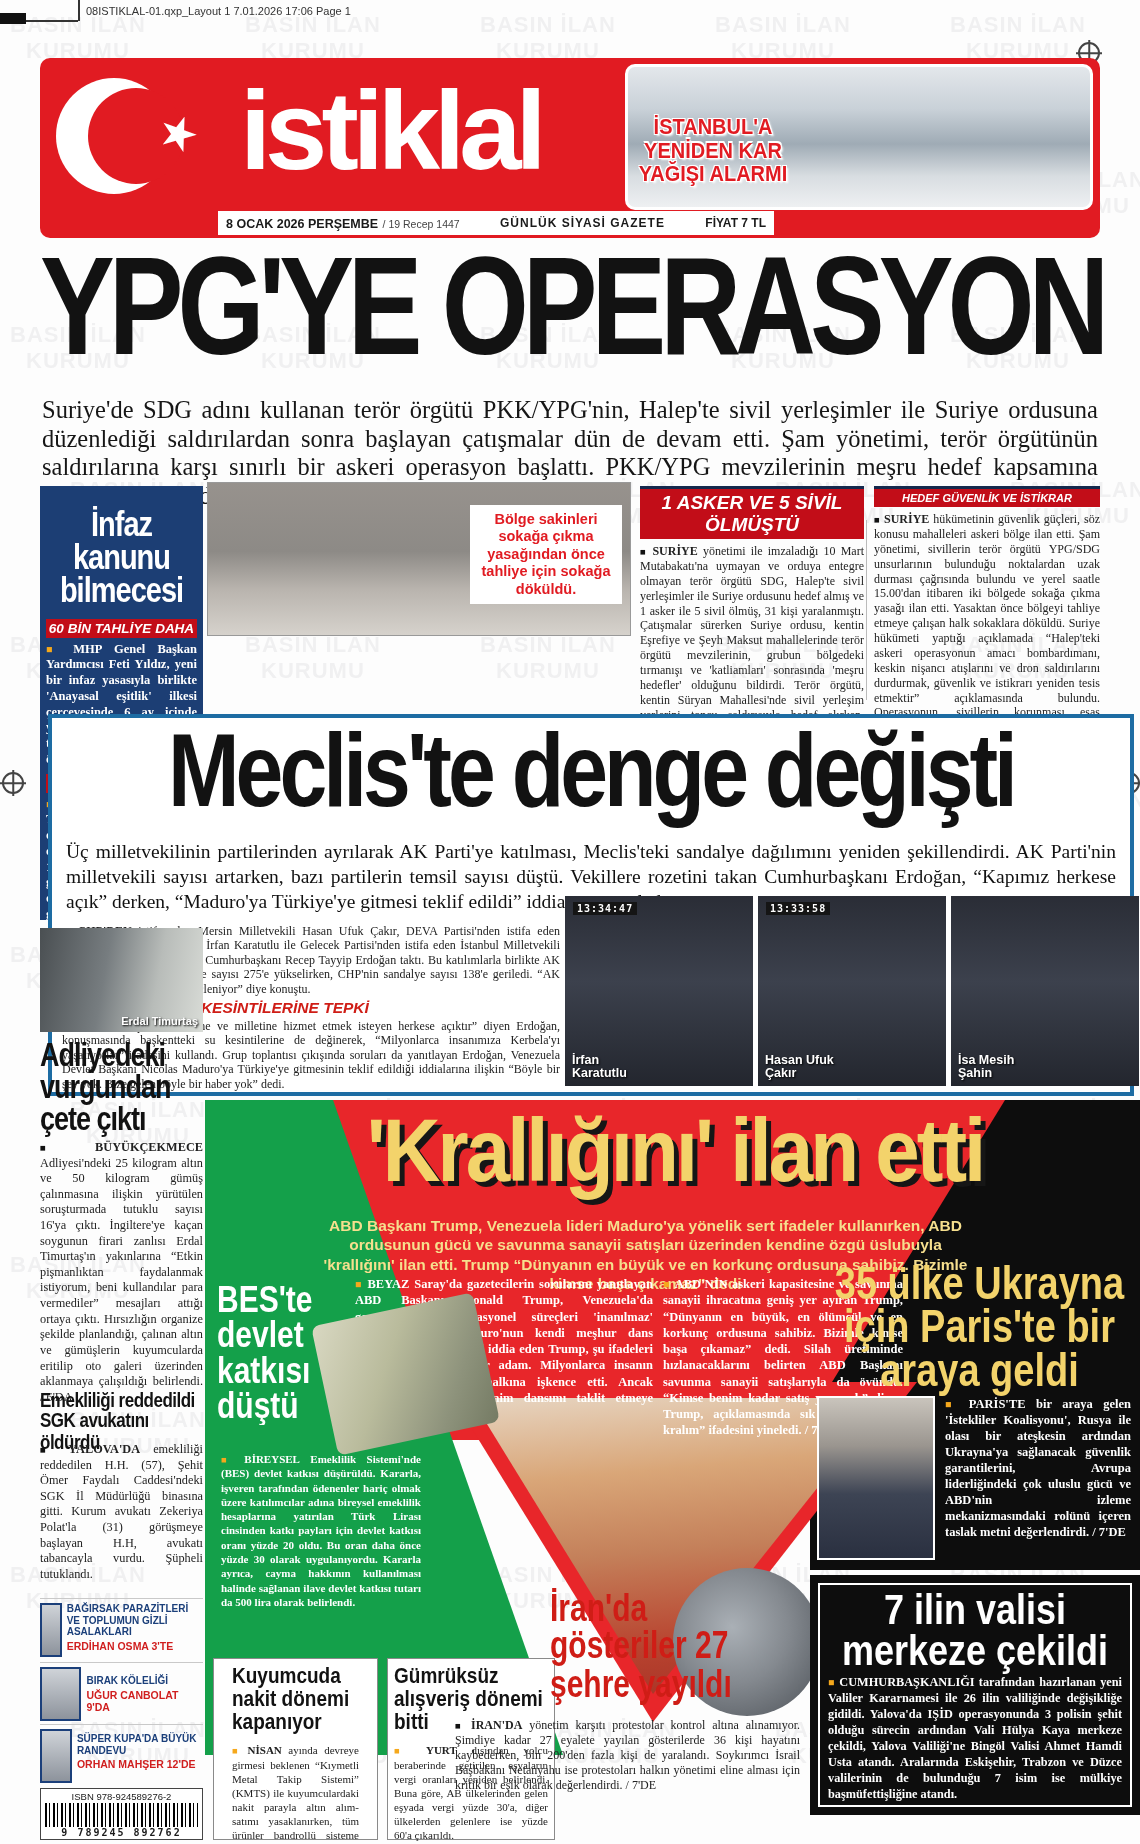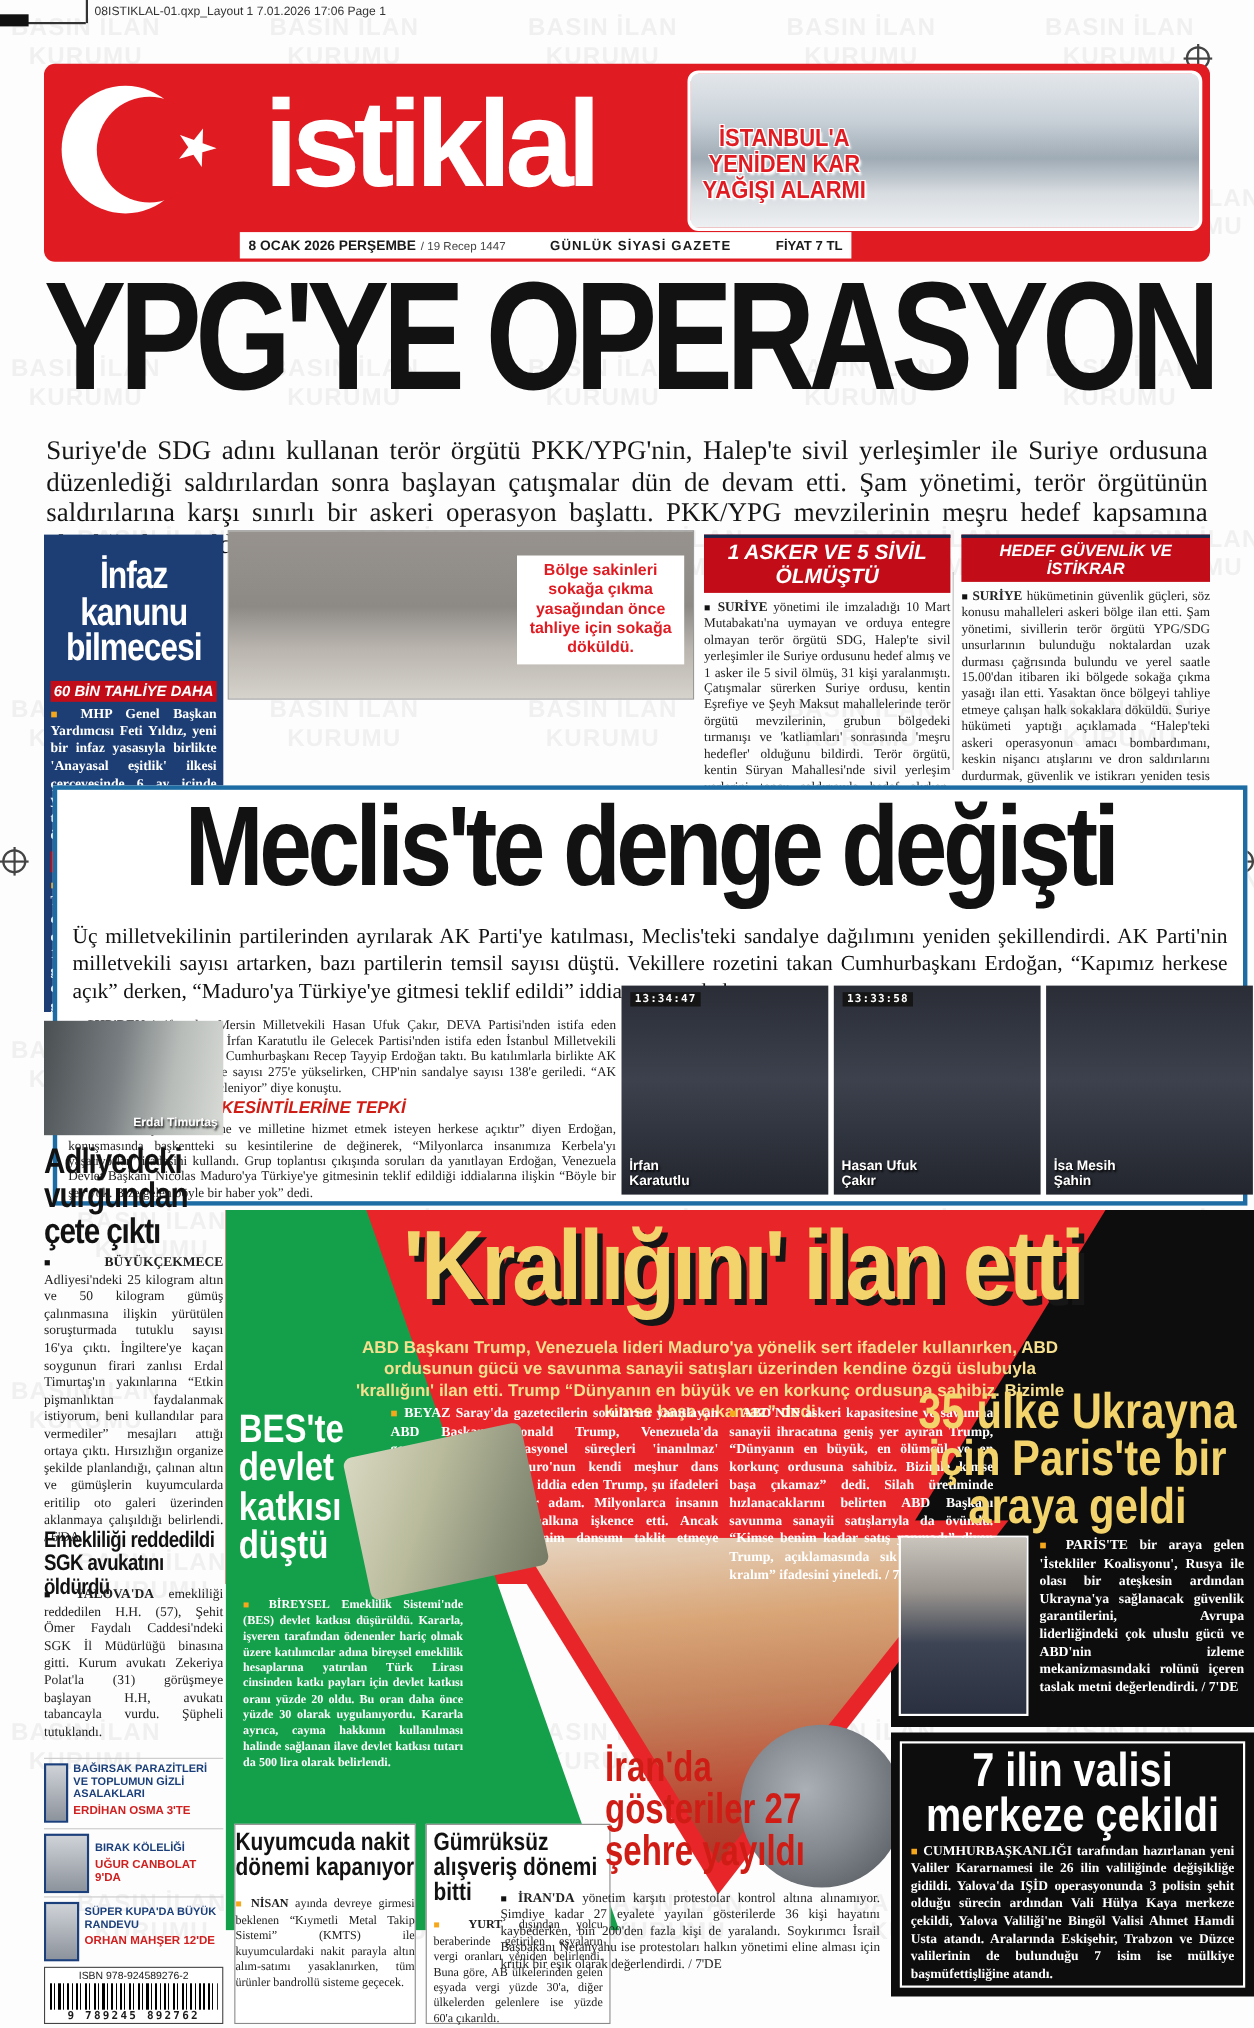--- a/index.html
+++ b/index.html
@@ -220,21 +220,21 @@
         <div style="color:#e11b22;font-weight:800;font-size:14.5px;line-height:1.2;text-align:center">Bölge sakinleri sokağa çıkma yasağından önce tahliye için sokağa döküldü.</div>
       </div>
     </div>
 
     <div class="abs" style="left:640px;top:486px;width:224px">
       <div class="kicker-bar" style="font-size:19px;padding:3px 0">1 ASKER VE 5 SİVİL ÖLMÜŞTÜ</div>
       <div class="lb bb just" style="margin-top:5px;font-size:12px;line-height:1.24;color:#222"><b>SURİYE</b> yönetimi ile imzaladığı 10 Mart Mutabakatı'na uymayan ve orduya entegre olmayan terör örgütü SDG, Halep'te sivil yerleşimler ile Suriye ordusunu hedef almış ve 1 asker ile 5 sivil ölmüş, 31 kişi yaralanmıştı. Çatışmalar sürerken Suriye ordusu, kentin Eşrefiye ve Şeyh Maksut mahallelerinde terör örgütü mevzilerinin, grubun bölgedeki tırmanışı ve 'katliamları' sonrasında 'meşru hedefler' olduğunu bildirdi. Terör örgütü, kentin Süryan Mahallesi'nde sivil yerleşim yerlerini topçu saldırısıyla hedef alırken, bölgede ağır silahlarla çatışma yaşandı. Ardından Suriye Dışişleri Bakanlığı, ordunun terör örgütü YPG'ye sınırlı bir askeri operasyon başlattığını duyurdu.</div>
     </div>
     <div class="abs" style="left:866px;top:520px;width:1px;height:180px;background:#bbb"></div>
     <div class="abs" style="left:874px;top:486px;width:226px">
-      <div class="kicker-bar" style="font-size:15px;padding:3px 0">HEDEF GÜVENLİK VE İSTİKRAR</div>
+      <div class="kicker-bar" style="font-size:11px;padding:3px 0">HEDEF GÜVENLİK VE İSTİKRAR</div>
       <div class="lb bb just" style="margin-top:5px;font-size:12px;line-height:1.24;color:#222"><b>SURİYE</b> hükümetinin güvenlik güçleri, söz konusu mahalleleri askeri bölge ilan etti. Şam yönetimi, sivillerin terör örgütü YPG/SDG unsurlarının bulunduğu noktalardan uzak durması çağrısında bulundu ve yerel saatle 15.00'dan itibaren iki bölgede sokağa çıkma yasağı ilan etti. Yasaktan önce bölgeyi tahliye etmeye çalışan halk sokaklara döküldü. Suriye hükümeti yaptığı açıklamada “Halep'teki askeri operasyonun amacı bombardımanı, keskin nişancı atışlarını ve dron saldırılarını durdurmak, güvenlik ve istikrarı yeniden tesis etmektir” açıklamasında bulundu. Operasyonun, sivillerin korunması esas alınarak yürütüleceği ifade edildi. Bölgede hava sahası da kapatıldı.</div>
     </div>
 
     <div class="abs" style="left:48px;top:714px;width:1086px;height:382px;border:4px solid #1d6ca3;background:#fff;box-sizing:border-box">
       <div class="cond sy12" style="margin-top:4px;font-size:86px;letter-spacing:-4px;text-align:center;white-space:nowrap;color:#121212">Meclis'te denge değişti</div>
       <div class="abs serif just" style="left:14px;top:122px;width:1050px;font-size:19.5px;line-height:1.28;color:#111">Üç milletvekilinin partilerinden ayrılarak AK Parti'ye katılması, Meclis'teki sandalye dağılımını yeniden şekillendirdi. AK Parti'nin milletvekili sayısı artarken, bazı partilerin temsil sayısı düştü. Vekillere rozetini takan Cumhurbaşkanı Erdoğan, “Kapımız herkese açık” derken, “Maduro'ya Türkiye'ye gitmesi teklif edildi” iddiasını yanıtladı</div>
       <div class="abs" style="left:10px;top:206px;width:498px">
         <div class="lb bb just" style="font-size:12px;line-height:1.2;color:#222"><b>CHP'DEN</b> istifa eden Mersin Milletvekili Hasan Ufuk Çakır, DEVA Partisi'nden istifa eden Kahramanmaraş Milletvekili İrfan Karatutlu ile Gelecek Partisi'nden istifa eden İstanbul Milletvekili İsa Mesih Şahin'e rozetlerini Cumhurbaşkanı Recep Tayyip Erdoğan taktı. Bu katılımlarla birlikte AK Parti'nin Meclis'teki sandalye sayısı 275'e yükselirken, CHP'nin sandalye sayısı 138'e geriledi. “AK Parti ailesi her geçen gün güçleniyor” diye konuştu.</div>
         <div style="color:#cf1d16;font-weight:800;font-style:italic;font-size:15.5px;margin:3px 0 2px">ANKARA'DAKİ SU KESİNTİLERİNE TEPKİ</div>
         <div class="lb bb just" style="font-size:12px;line-height:1.2;color:#222"><b>“BİZİM</b> kapımız ülkesine ve milletine hizmet etmek isteyen herkese açıktır” diyen Erdoğan, konuşmasında başkentteki su kesintilerine de değinerek, “Milyonlarca insanımıza Kerbela'yı yaşatıyorlar” ifadesini kullandı. Grup toplantısı çıkışında soruları da yanıtlayan Erdoğan, Venezuela Devlet Başkanı Nicolas Maduro'ya Türkiye'ye gitmesinin teklif edildiği iddialarına ilişkin “Böyle bir şey yok. Bize gelen böyle bir haber yok” dedi.</div>
@@ -301,21 +301,21 @@
       <div class="abs cond sy112" style="left:20px;top:8px;width:900px;font-size:80px;letter-spacing:-3px;text-align:center;white-space:nowrap;color:#f3d36b;text-shadow:5px 5px 0 #161616">'Krallığını' ilan etti</div>
       <div class="abs" style="left:118px;top:116px;width:645px;font-size:15.5px;font-weight:700;line-height:1.25;text-align:center;color:#f6df8e">ABD Başkanı Trump,  Venezuela lideri Maduro'ya yönelik sert ifadeler kullanırken, ABD ordusunun gücü ve savunma sanayii satışları üzerinden kendine özgü üslubuyla 'krallığını' ilan etti. Trump “Dünyanın en büyük ve en korkunç ordusuna sahibiz. Bizimle kimse başa çıkamaz” dedi</div>
 
       <div class="abs lb bo just" style="left:150px;top:176px;width:298px;font-size:12.5px;line-height:1.3;font-weight:700;color:#fff"><b>BEYAZ</b> Saray'da gazetecilerin sorularını yanıtlayan ABD Başkanı Donald Trump, Venezuela'da gerçekleştirilen operasyonel süreçleri 'inanılmaz' olarak niteledi. Maduro'nun kendi meşhur dans figürlerini taklit ettiğini iddia eden Trump, şu ifadeleri kullandı: “O vahşi bir adam. Milyonlarca insanın ölümünden sorumlu, halkına işkence etti. Ancak görüyorum ki hâlâ benim dansımı taklit etmeye çalışıyor.”</div>
       <div class="abs lb bo just" style="left:458px;top:176px;width:240px;font-size:12.5px;line-height:1.3;font-weight:700;color:#fff"><b>ABD'NİN</b> askeri kapasitesine ve savunma sanayii ihracatına geniş yer ayıran Trump, “Dünyanın en büyük, en ölümcül ve en korkunç ordusuna sahibiz. Bizimle kimse başa çıkamaz” dedi. Silah üretiminde hızlanacaklarını belirten ABD Başkanı savunma sanayii satışlarıyla da övündü. “Kimse benim kadar satış yapmadı” diyen Trump, açıklamasında sık sık “Ben bir kralım” ifadesini yineledi. / 7'DE</div>
 
       <div class="abs cond sy12 otl" style="left:12px;top:182px;width:150px;font-size:30px;color:#fff;line-height:.98">BES'te devlet katkısı düştü</div>
       <div class="abs ph-money" style="left:118px;top:208px;width:165px;height:132px;transform:rotate(-12deg);border-radius:8px"></div>
       <div class="abs lb bo just" style="left:16px;top:352px;width:200px;font-size:11px;line-height:1.3;font-weight:700;color:#fff"><b>BİREYSEL</b> Emeklilik Sistemi'nde (BES) devlet katkısı düşürüldü. Kararla, işveren tarafından ödenenler hariç olmak üzere katılımcılar adına bireysel emeklilik hesaplarına yatırılan Türk Lirası cinsinden katkı payları için devlet katkısı oranı yüzde 20 oldu. Bu oran daha önce yüzde 30 olarak uygulanıyordu. Kararla ayrıca, cayma hakkının kullanılması halinde sağlanan ilave devlet katkısı tutarı da 500 lira olarak belirlendi.</div>
 
-      <div class="abs whitebox" style="left:8px;top:558px;width:165px;height:182px;padding:5px 0;box-sizing:border-box">
+      <div class="abs whitebox" style="left:8px;top:558px;width:165px;height:182px;padding:5px 18px;box-sizing:border-box">
         <div class="cond sy12 otl" style="font-size:19px;line-height:1;color:#121212">Kuyumcuda nakit dönemi kapanıyor</div>
         <div class="lb bo just" style="margin-top:22px;font-size:11px;line-height:1.28;color:#222"><b>NİSAN</b> ayında devreye girmesi beklenen “Kıymetli Metal Takip Sistemi” (KMTS) ile kuyumculardaki nakit parayla altın alım-satımı yasaklanırken, tüm ürünler bandrollü sisteme geçecek.</div>
       </div>
       <div class="abs whitebox" style="left:182px;top:558px;width:168px;height:182px;padding:5px 6px;box-sizing:border-box">
         <div class="cond sy12 otl" style="font-size:19px;line-height:1;color:#121212">Gümrüksüz alışveriş dönemi bitti</div>
         <div class="lb bo just" style="margin-top:22px;font-size:11px;line-height:1.28;color:#222"><b>YURT</b> dışından yolcu beraberinde getirilen eşyaların vergi oranları yeniden belirlendi. Buna göre, AB ülkelerinden gelen eşyada vergi yüzde 30'a, diğer ülkelerden gelenlere ise yüzde 60'a çıkarıldı.</div>
       </div>
 
       <div class="abs ph-crowd" style="left:468px;top:468px;width:148px;height:148px;border-radius:50%"></div>
       <div class="abs cond sy13 otl" style="left:345px;top:488px;width:212px;font-size:30px;color:#cf1d16;line-height:.98">İran'da gösteriler 27 şehre yayıldı</div>

